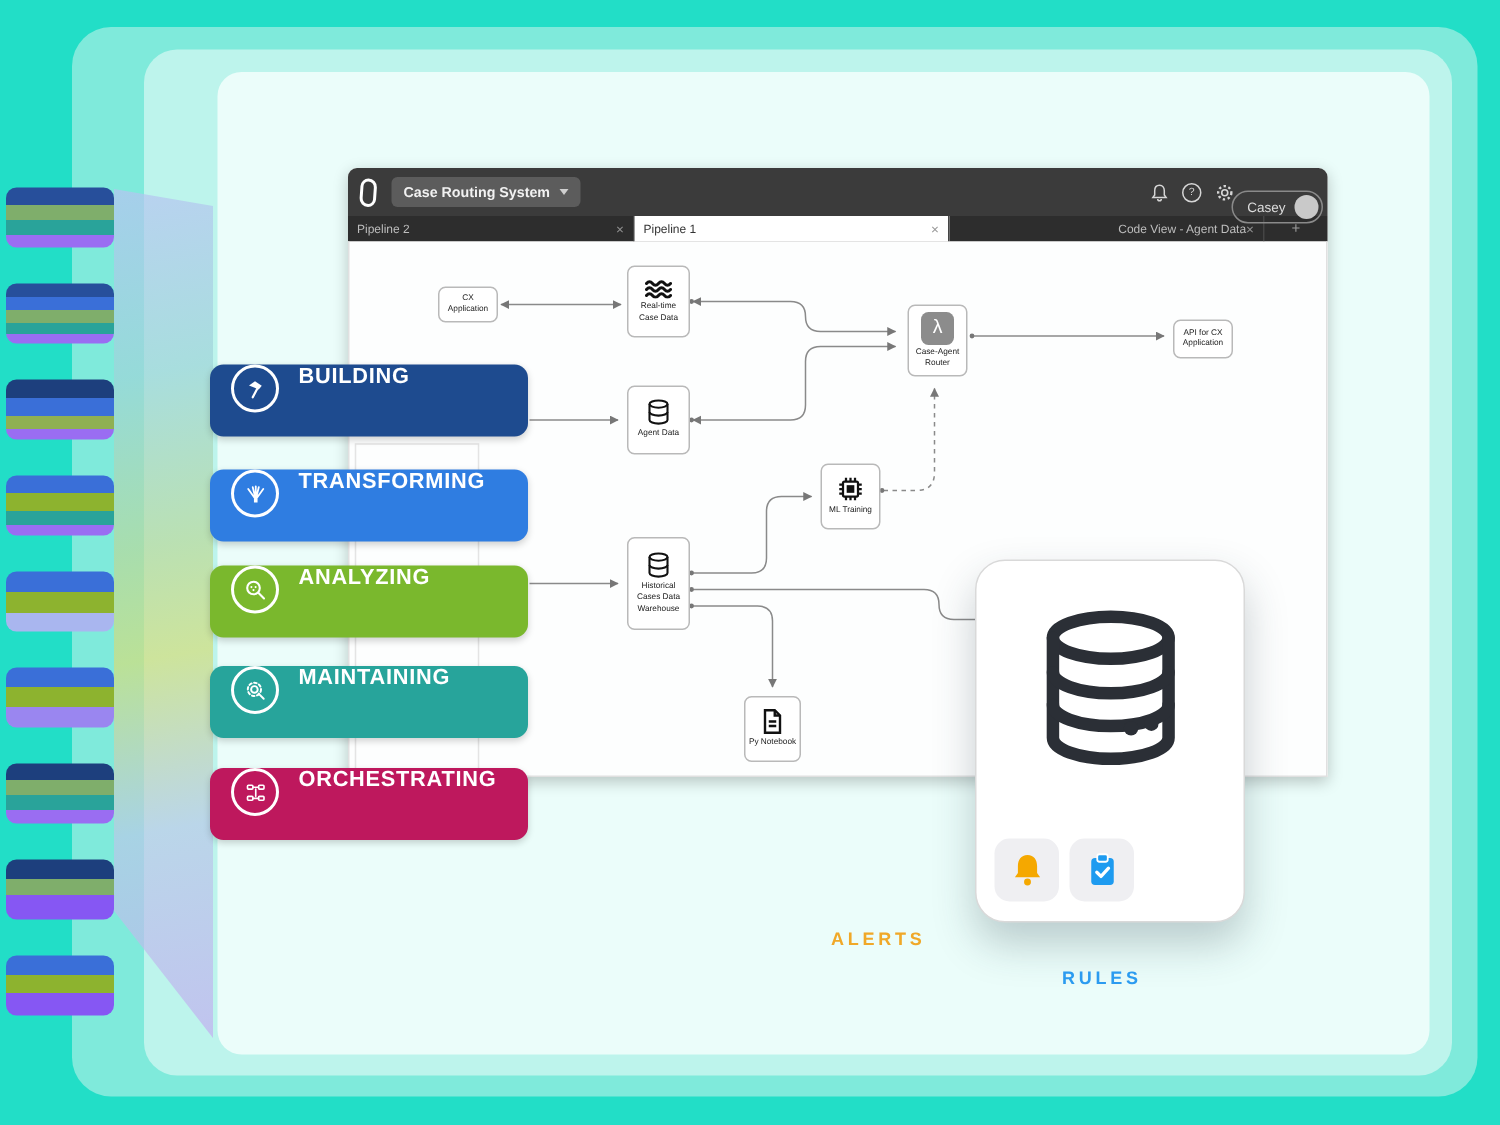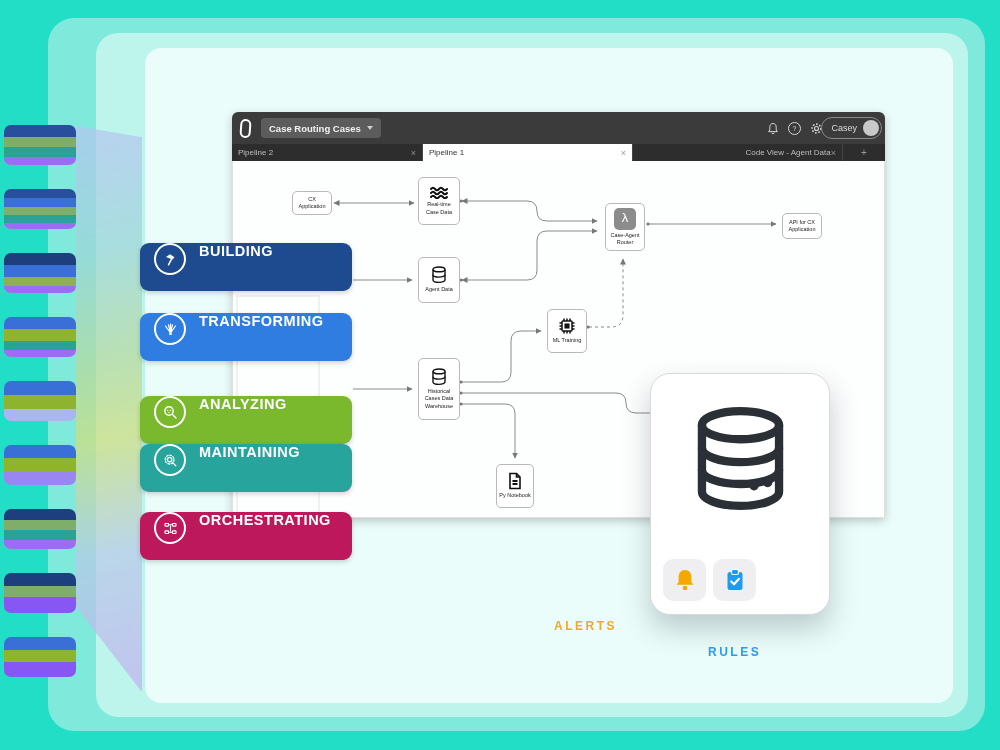--- a/index.html
+++ b/index.html
@@ -40,21 +40,21 @@
   .hdr{height:32px;background:#3b3b3b;border-radius:6px 6px 0 0;display:flex;align-items:center;padding:0 8px;box-sizing:border-box;position:relative;}
   .logo{width:11px;height:19px;border:2.5px solid #fff;border-radius:5px 6px 5px 6px;box-sizing:border-box;transform:skewX(-4deg);}
   .appmenu{margin-left:10px;background:#5c5c5c;border-radius:4px;height:20px;display:flex;align-items:center;padding:0 8px;cursor:pointer;}
   .appmenu span{color:#f2f2f2;font-size:9.5px;font-weight:700;}
   .caret{width:0;height:0;border-left:3.5px solid transparent;border-right:3.5px solid transparent;border-top:4px solid #cfcfcf;margin-left:6px;}
   .search{position:absolute;left:212px;top:7px;width:239px;height:17px;background:#505050;border-radius:9px;display:flex;align-items:center;padding:0 8px;box-sizing:border-box;}
   .search input{flex:1;background:transparent;border:none;outline:none;color:#ccc;font-size:9px;font-family:"Liberation Sans",sans-serif;}
   .search input::placeholder{color:#9e9e9e;}
   .hicons{position:absolute;right:62px;top:0;height:32px;display:flex;align-items:center;gap:9px;}
   .help{width:11px;height:11px;border:1px solid #d6d6d6;border-radius:50%;color:#d6d6d6;font-size:7px;display:flex;align-items:center;justify-content:center;cursor:pointer;}
-  .userchip{position:absolute;right:3px;top:5px;height:20px;border:1px solid #8a8a8a;border-radius:11px;display:flex;align-items:center;padding:0 2px 0 9px;cursor:pointer;}
+  .userchip{position:absolute;right:3px;top:15px;height:20px;border:1px solid #8a8a8a;border-radius:11px;display:flex;align-items:center;padding:0 2px 0 9px;cursor:pointer;}
   .userchip .nm{color:#dcdcdc;font-size:9px;margin-right:6px;}
   .avatar{width:16px;height:16px;border-radius:50%;background:#c9c9c9;}
 
   .tabs{height:17px;background:#2d2d2d;display:flex;font-size:8px;}
   .tab{display:flex;align-items:center;justify-content:space-between;padding:0 6px;box-sizing:border-box;border-right:1px solid #454545;color:#bdbdbd;cursor:pointer;}
   .tab .x{color:#8f8f8f;font-size:9px;cursor:pointer;}
   .tab.active{background:#fff;color:#333;}
   .tab.active .x{color:#9a9a9a;}
   .t1{width:191px;} .t2{width:210px;} .t3{width:210px;justify-content:flex-end;}
   .newtab{flex:1;display:flex;align-items:center;justify-content:center;color:#9a9a9a;font-size:10px;cursor:pointer;}
@@ -96,21 +96,21 @@
     <div class="bar"></div>
     <div class="bar"></div>
     <div class="bar"></div>
   </div>
   <div class="beam"></div>
 
   <div class="window">
     <div class="hdr">
       <div class="logo"></div>
       <div class="appmenu">
-        <span>Case Routing Cases</span>
+        <span>Case Routing System</span>
         <span class="caret"></span>
       </div>
       <div class="hicons">
         <svg width="12" height="13" viewBox="0 0 12 13">
           <path d="M6,1.5 C3.8,1.5 2.8,3.2 2.8,5.2 V8 L1.6,9.6 H10.4 L9.2,8 V5.2 C9.2,3.2 8.2,1.5 6,1.5 Z" fill="none" stroke="#d6d6d6" stroke-width="1"></path>
           <path d="M4.8,10.6 a1.2,1.2 0 0 0 2.4,0" fill="none" stroke="#d6d6d6" stroke-width="1"></path>
         </svg>
         <div class="help">?</div>
         <svg width="13" height="13" viewBox="0 0 13 13">
           <circle cx="6.5" cy="6.5" r="2" fill="none" stroke="#d6d6d6" stroke-width="1.1"></circle>
@@ -264,21 +264,21 @@
       <svg width="15" height="15" viewBox="0 0 15 15">
           <g stroke="#fff" stroke-width="1.2" fill="none" stroke-linecap="round">
         <path d="M7.5,11 L2.5,4 M7.5,11 L5.5,2.8 M7.5,11 L7.5,2.2 M7.5,11 L9.5,2.8 M7.5,11 L12.5,4"></path>
         <rect x="6.3" y="10.6" width="2.4" height="2.4" fill="#fff" stroke="none"></rect>
           </g>
         </svg>
     </div>
     <span class="lbl">TRANSFORMING</span>
   </div>
 
-  <div class="pillar" style="top: 377px; background: rgb(122, 184, 45); margin-top: 19px;">
+  <div class="pillar" style="top: 377px; background: rgb(122, 184, 45);">
     <div class="ic">
       <svg width="15" height="15" viewBox="0 0 15 15">
           <g stroke="#fff" stroke-width="1.4" fill="none" stroke-linecap="round">
         <circle cx="6" cy="6" r="4.2"></circle>
             <path d="M9.2,9.2 L13,13"></path>
         <circle cx="4.6" cy="5.4" r="0.7" fill="#fff" stroke="none"></circle>
             <circle cx="7.4" cy="5.4" r="0.7" fill="#fff" stroke="none"></circle>
         <circle cx="6" cy="7.4" r="0.7" fill="#fff" stroke="none"></circle>
           </g>
         </svg>

